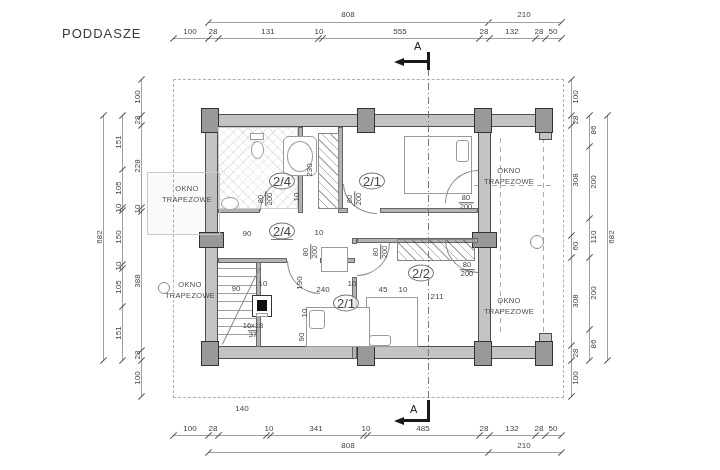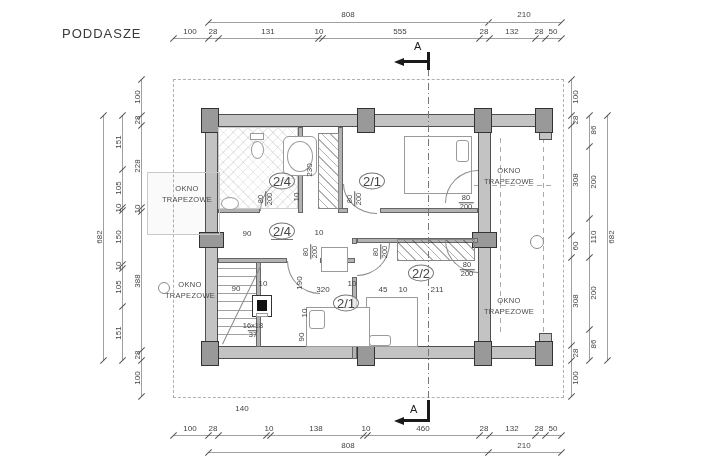--- a/index.html
+++ b/index.html
@@ -210,23 +210,23 @@
       <div class="abs dim" style="left: 319px; top: 31px;">10</div>
       <div class="abs dim" style="left: 400px; top: 31px;">555</div>
       <div class="abs dim" style="left: 484px; top: 31px;">28</div>
       <div class="abs dim" style="left: 512px; top: 31px;">132</div>
       <div class="abs dim" style="left: 539px; top: 31px;">28</div>
       <div class="abs dim" style="left: 553px; top: 31px;">50</div>
       <div class="abs dim" style="left: 190px; top: 428px;">100</div>
       <div class="abs dim" style="left: 213px; top: 428px;">28</div>
       <div class="abs dim" style="left: 242px; top: 408px;">140</div>
       <div class="abs dim" style="left: 269px; top: 428px;">10</div>
-      <div class="abs dim" style="left: 316px; top: 428px;">138</div>
+      <div class="abs dim" style="left: 316px; top: 428px;">341</div>
       <div class="abs dim" style="left: 366px; top: 428px;">10</div>
-      <div class="abs dim" style="left: 423px; top: 428px;">460</div>
+      <div class="abs dim" style="left: 423px; top: 428px;">485</div>
       <div class="abs dim" style="left: 484px; top: 428px;">28</div>
       <div class="abs dim" style="left: 512px; top: 428px;">132</div>
       <div class="abs dim" style="left: 539px; top: 428px;">28</div>
       <div class="abs dim" style="left: 553px; top: 428px;">50</div>
       <div class="abs dim" style="left: 348px; top: 445px;">808</div>
       <div class="abs dim" style="left: 524px; top: 445px;">210</div>
       <div class="abs dim rot" style="left: 99px; top: 237px;">682</div>
       <div class="abs dim rot" style="left: 118px; top: 142px;">151</div>
       <div class="abs dim rot" style="left: 118px; top: 188px;">105</div>
       <div class="abs dim rot" style="left: 118px; top: 208px;">10</div>
@@ -254,25 +254,25 @@
       <div class="abs dim rot" style="left: 593px; top: 293px;">200</div>
       <div class="abs dim rot" style="left: 593px; top: 344px;">86</div>
       <div class="abs dim rot" style="left: 611px; top: 237px;">682</div>
       <div class="abs dim rot" style="left: 309px; top: 170px;">230</div>
       <div class="abs dim rot" style="left: 296px; top: 197px;">10</div>
       <div class="abs dim" style="left: 247px; top: 233px;">90</div>
       <div class="abs dim" style="left: 319px; top: 232px;">10</div>
       <div class="abs dim" style="left: 236px; top: 288px;">90</div>
       <div class="abs dim" style="left: 263px; top: 283px;">10</div>
       <div class="abs dim rot" style="left: 299px; top: 283px;">190</div>
-      <div class="abs dim" style="left: 323px; top: 289px;">320</div>
+      <div class="abs dim" style="left: 323px; top: 289px;">240</div>
       <div class="abs dim" style="left: 352px; top: 283px;">10</div>
       <div class="abs dim" style="left: 383px; top: 289px;">45</div>
       <div class="abs dim" style="left: 403px; top: 289px;">10</div>
-      <div class="abs dim" style="left: 437px; top: 289px;">211</div>
+      <div class="abs dim" style="left: 437px; top: 296px;">211</div>
       <div class="abs dim rot" style="left: 304px; top: 313px;">10</div>
       <div class="abs dim rot" style="left: 301px; top: 337px;">90</div>
       <div class="abs frac rot" style="left: 266px; top: 199px;">
         <span class="num">80</span>
         <span class="den">200</span>
       </div>
       <div class="abs frac rot" style="left: 355px; top: 199px;">
         <span class="num">80</span>
         <span class="den">200</span>
       </div>

